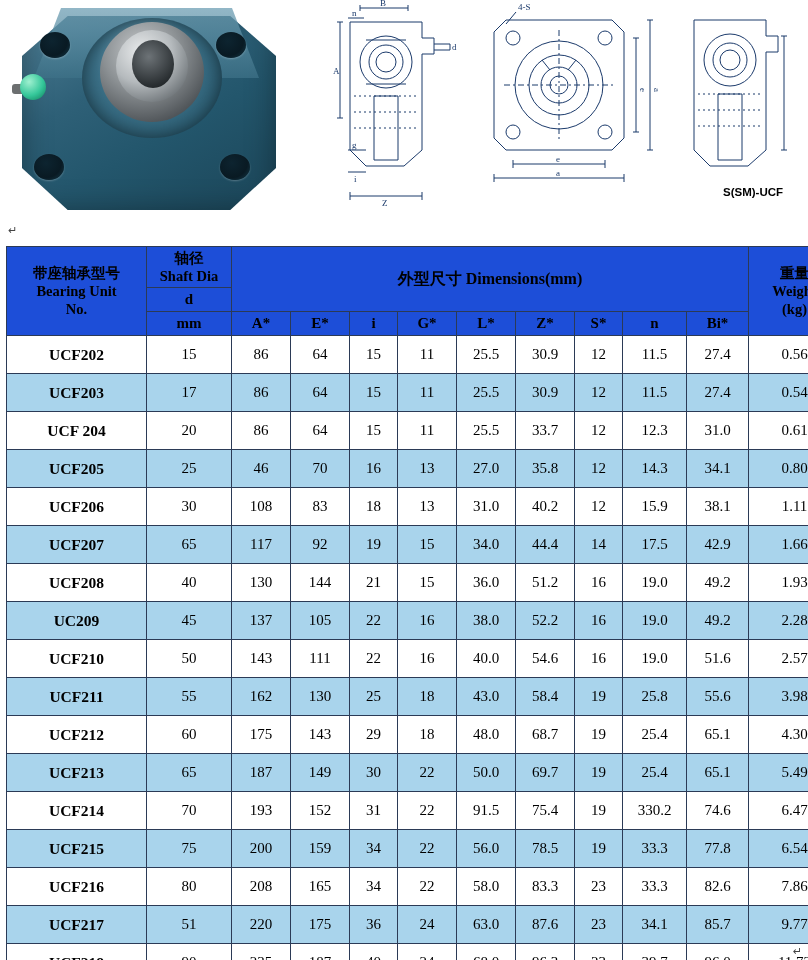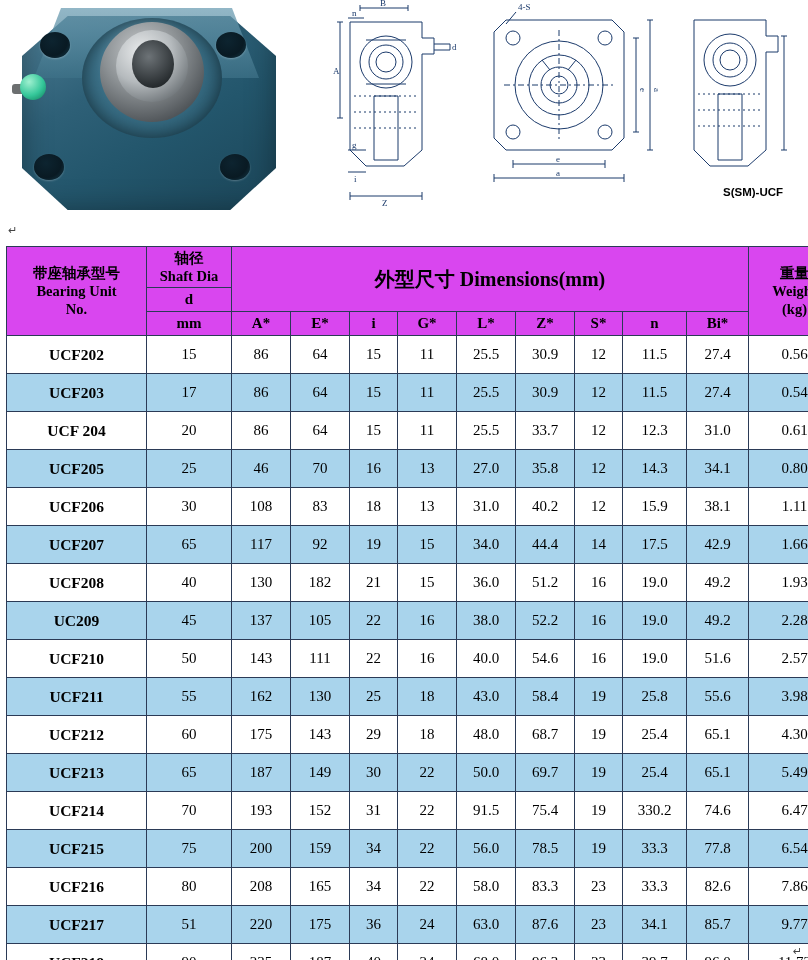--- a/index.html
+++ b/index.html
@@ -151,26 +151,26 @@
     background: #ffffff;
   }
   table.spec th, table.spec td {
     border: 1px solid #2b3a56;
     text-align: center;
     vertical-align: middle;
     font-family: "Liberation Serif", serif;
     color: #000;
   }
   thead th {
-    background: #d946ef;
+    background: #1d4ed8;
     font-weight: bold;
   }
   .h-main { font-size: 14.5px; line-height: 1.25; padding: 2px 2px; }
   .h-sub  { font-size: 15px; padding: 3px 2px; font-weight: bold; }
-  .h-dims { font-size: 20px; padding: 6px 2px; }
+  .h-dims { font-size: 16px; padding: 6px 2px; }
 
   tbody td {
     font-size: 15px;
     padding: 5px 2px;
     height: 27px;
   }
   tbody td.model { font-weight: bold; font-size: 15.5px; margin-left: 41px; }
   tbody tr.even td { background: #ffffff; }
   tbody tr.odd  td { background: #a9d4ec; }
 
@@ -455,21 +455,21 @@
           <td>44.4</td>
           <td>14</td>
           <td>17.5</td>
           <td>42.9</td>
           <td>1.66</td>
         </tr>
         <tr class="even">
           <td class="model">UCF208</td>
           <td>40</td>
           <td>130</td>
-          <td>182</td>
+          <td>144</td>
           <td>21</td>
           <td>15</td>
           <td>36.0</td>
           <td>51.2</td>
           <td>16</td>
           <td>19.0</td>
           <td>49.2</td>
           <td>1.93</td>
         </tr>
         <tr class="odd">

